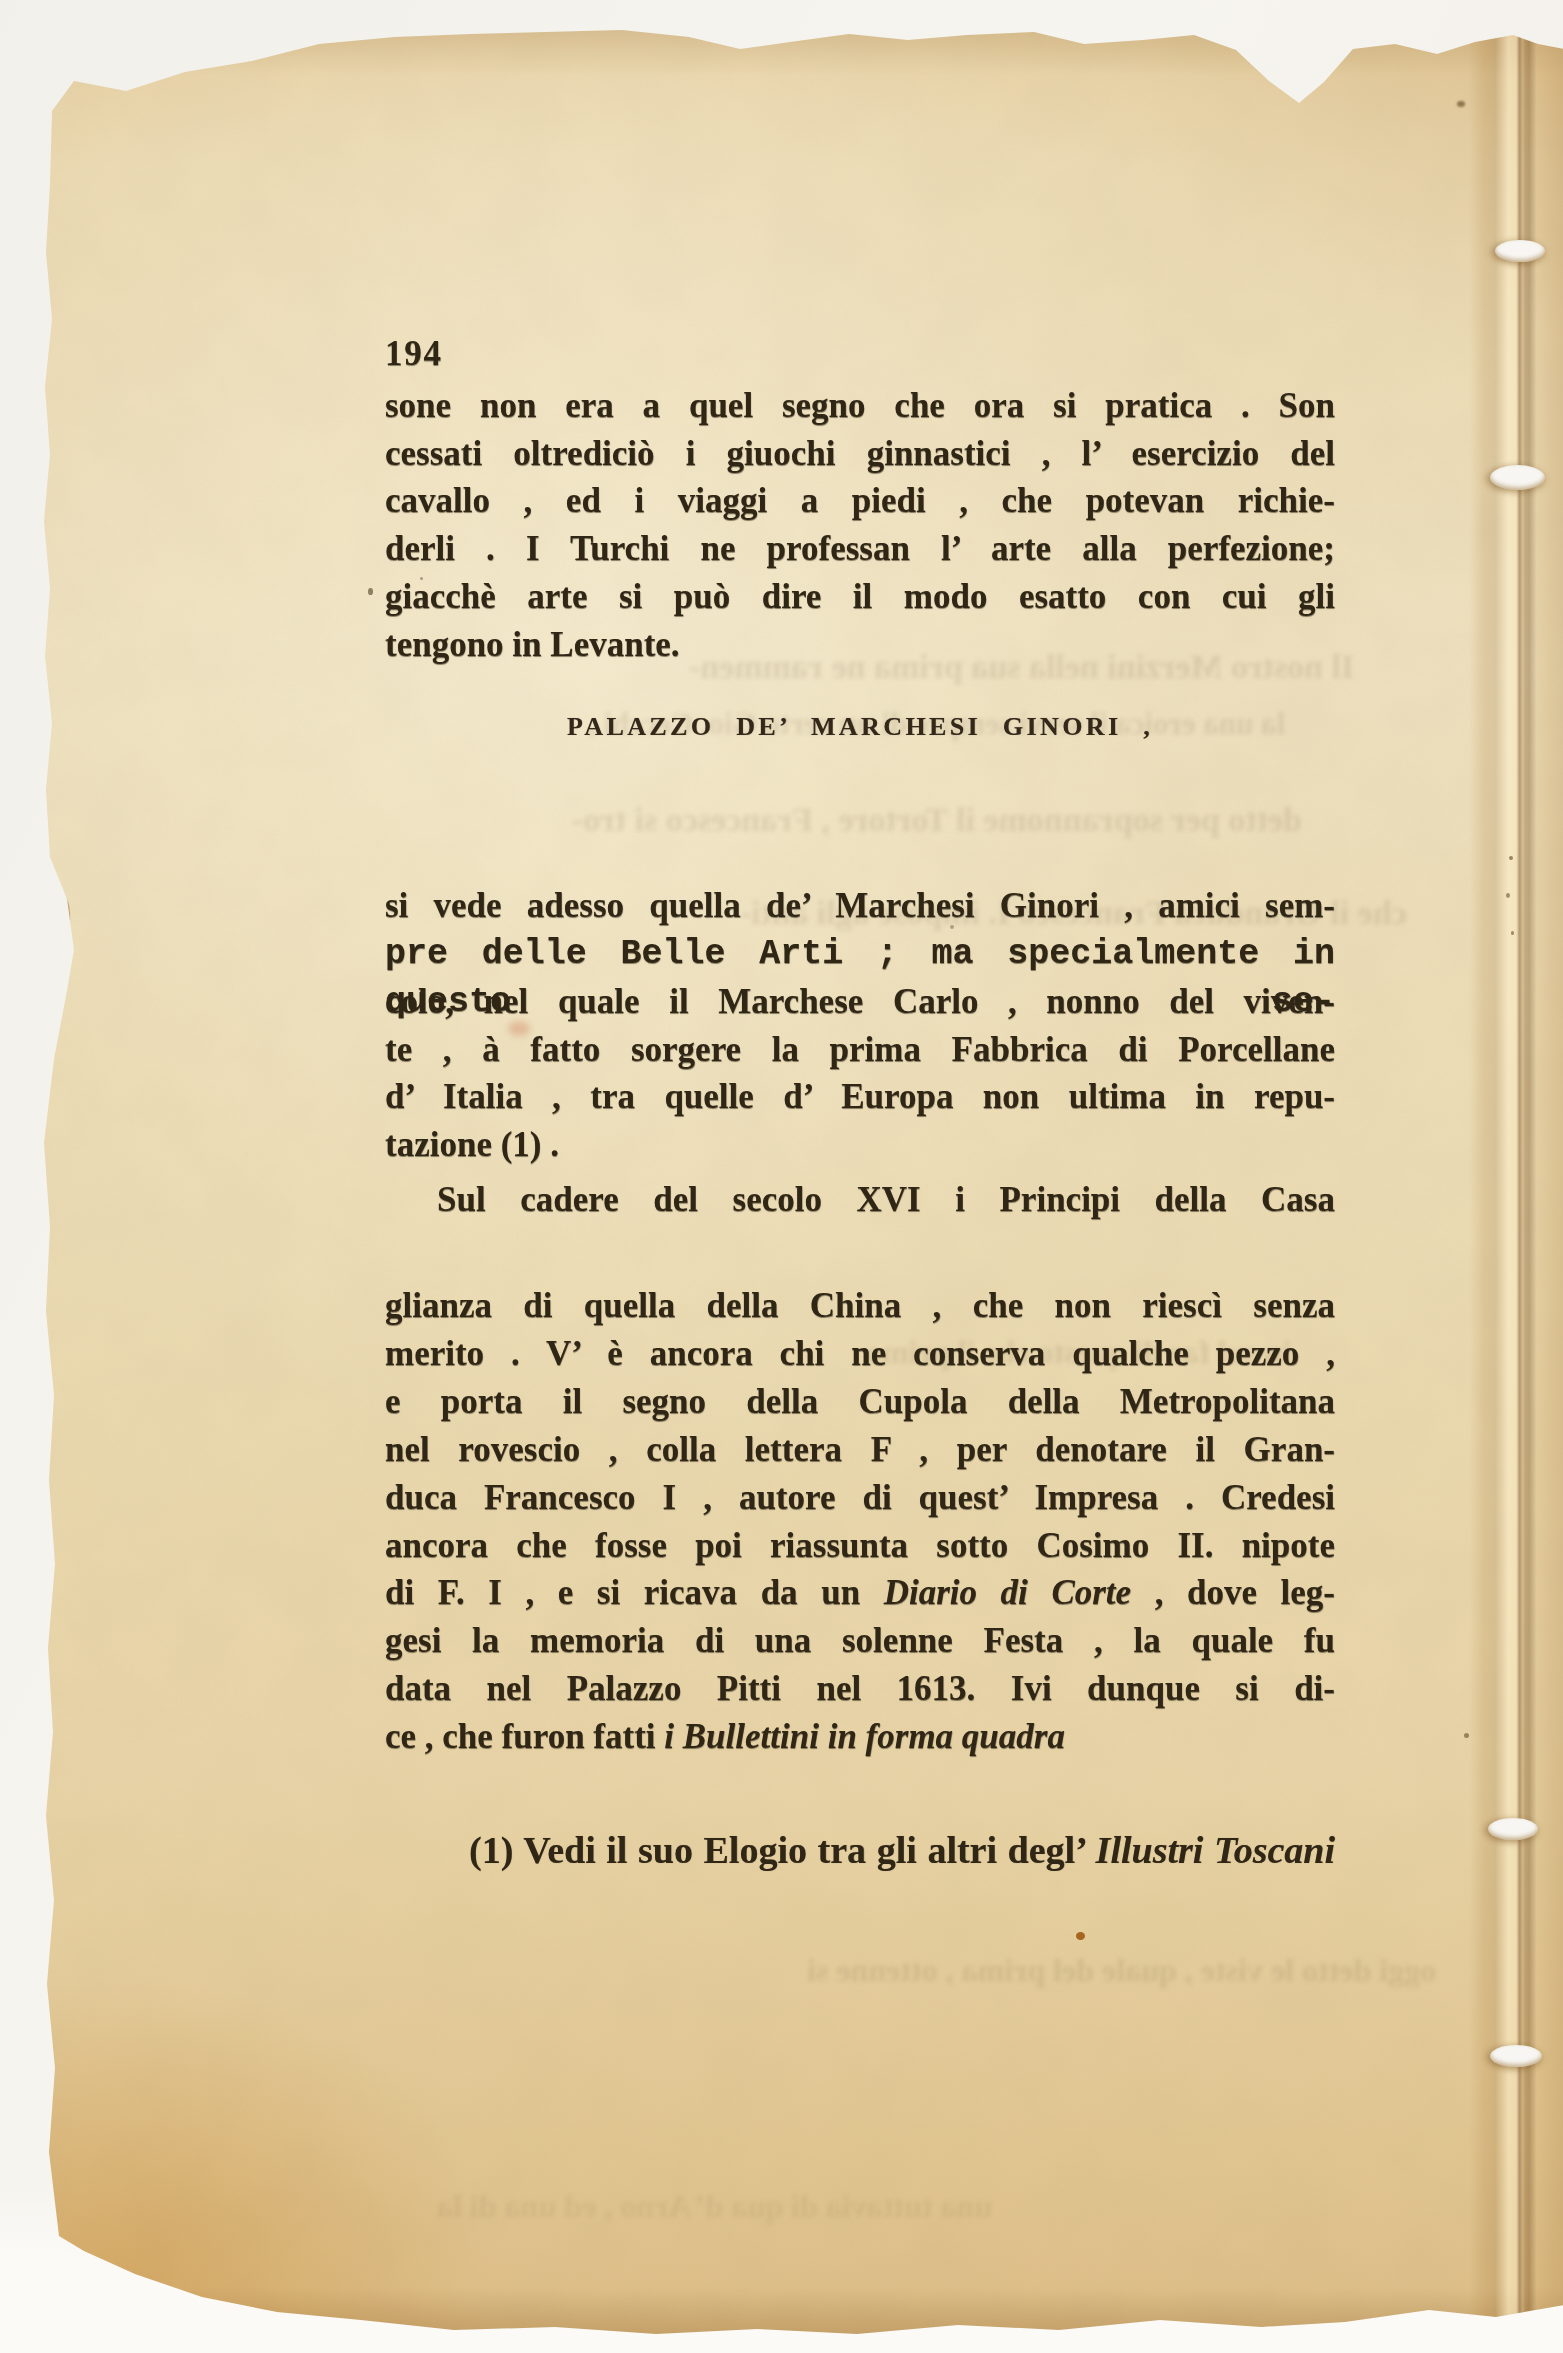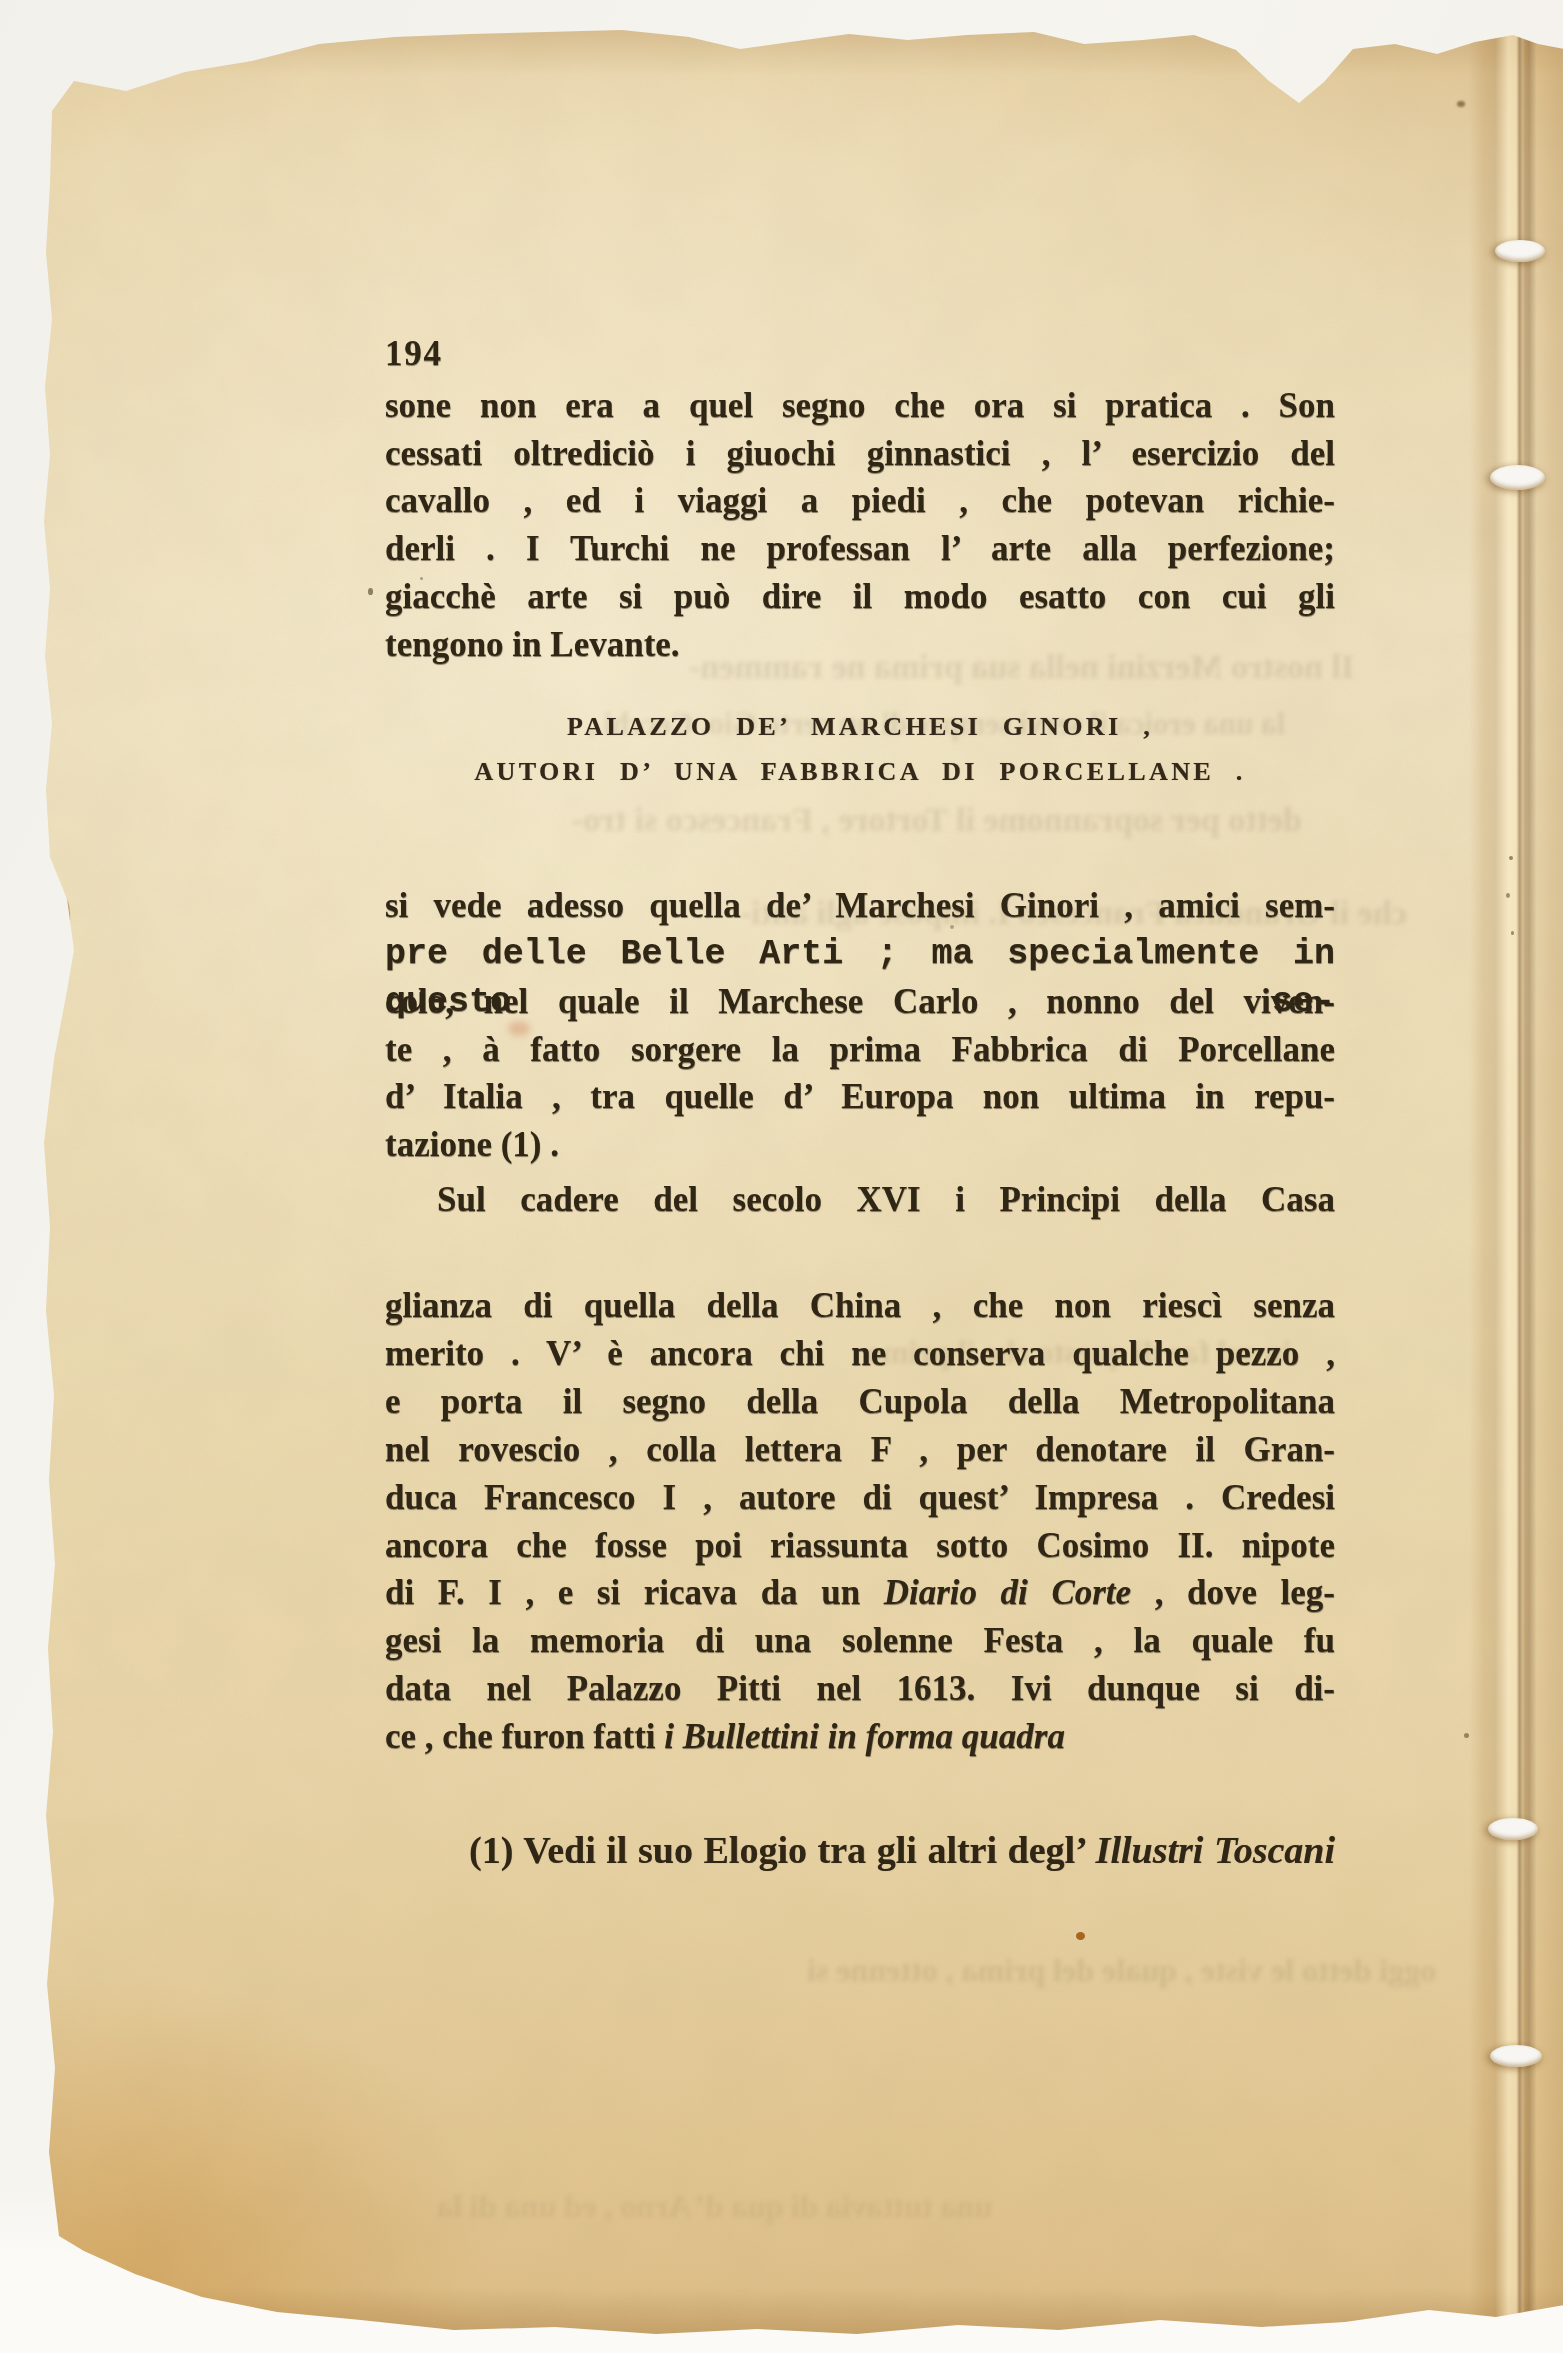--- a/index.html
+++ b/index.html
@@ -110,21 +110,20 @@
     <div class="tl pgnum" style="top:330px;">194</div>
 
     <div class="tl" style="top:382px;">sone non era a quel segno che ora si pratica . Son</div>
     <div class="tl" style="top:430px;">cessati oltrediciò i giuochi ginnastici , l’ esercizio del</div>
     <div class="tl" style="top:477px;">cavallo , ed i viaggi a piedi , che potevan richie-</div>
     <div class="tl" style="top:525px;">derli . I Turchi ne professan l’ arte alla perfezione;</div>
     <div class="tl" style="top:573px;">giacchè arte si può dire il modo esatto con cui gli</div>
     <div class="tl flush" style="top:621px;">tengono in Levante.</div>
 
     <div class="hd" style="top:708px;">PALAZZO DE’ MARCHESI GINORI ,</div>
-    <div class="hd" style="top:753px;">AUTORI D’ UNA FABBRICA DI PORCELLANE .</div>
 
     <div class="tl" style="top:882px;">si vede adesso quella de’ Marchesi Ginori , amici sem-</div>
     <div class="tl" style="top:930px;font-family:Liberation Mono, monospace;">pre delle Belle Arti ; ma specialmente in questo se-</div>
     <div class="tl" style="top:978px;">colo, nel quale il Marchese Carlo , nonno del viven-</div>
     <div class="tl" style="top:1026px;">te , à fatto sorgere la prima Fabbrica di Porcellane</div>
     <div class="tl" style="top:1073px;">d’ Italia , tra quelle d’ Europa non ultima in repu-</div>
     <div class="tl flush" style="top:1121px;">tazione (1) .</div>
 
     <div class="tl ind" style="top:1176px;">Sul cadere del secolo XVI i Principi della Casa</div>
     <div class="tl" style="top:1282px;">glianza di quella della China , che non riescì senza</div>

